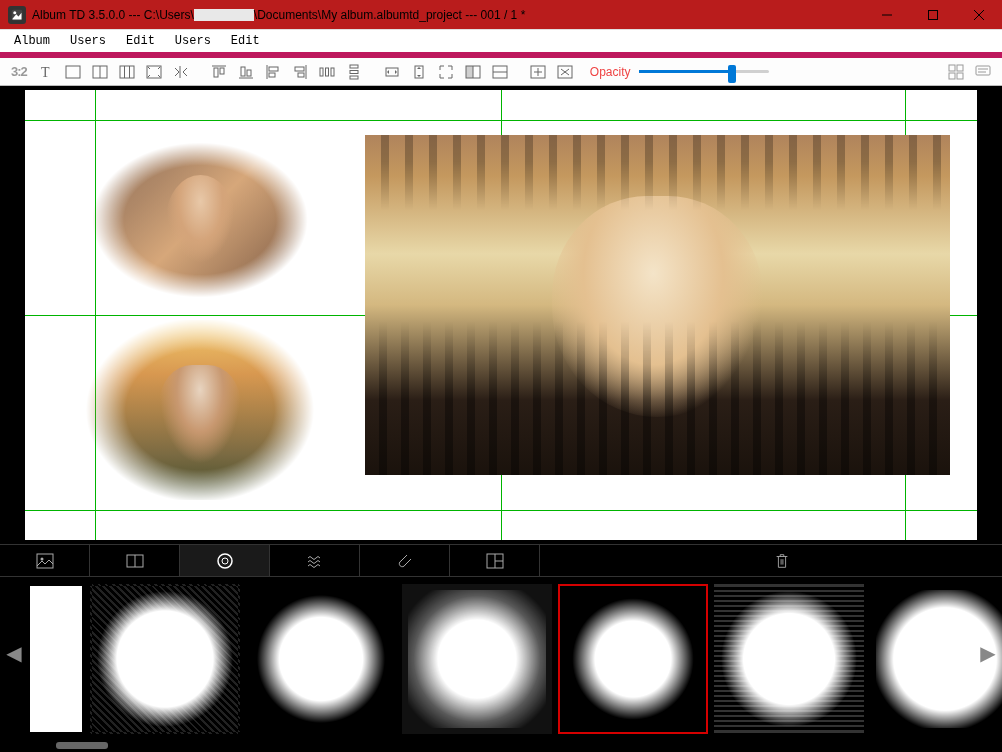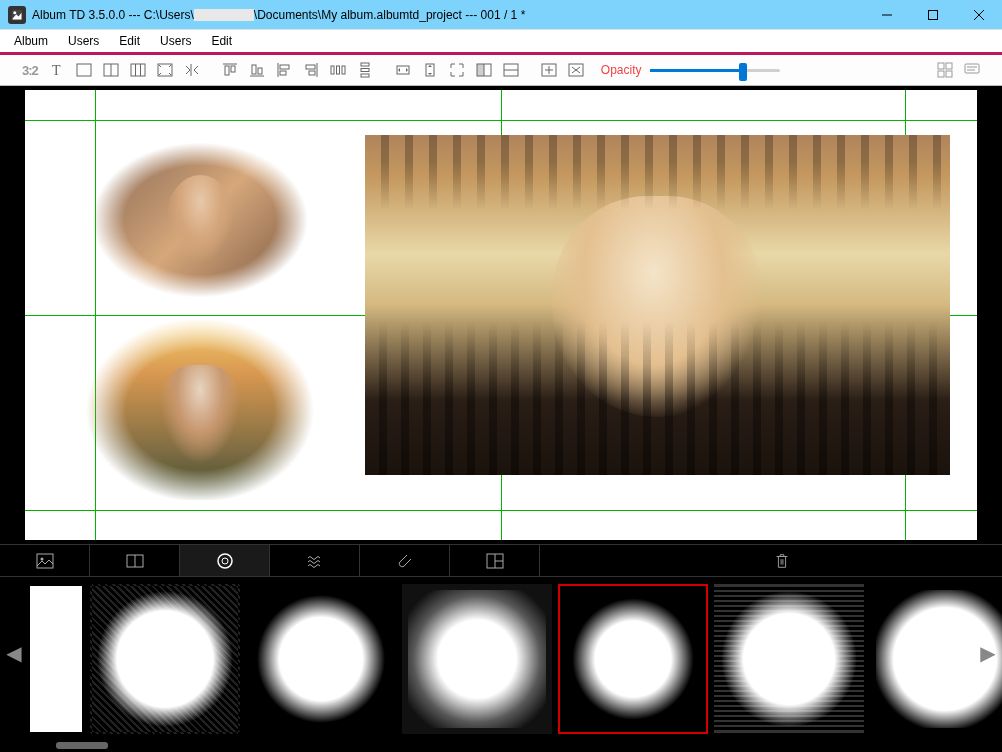--- a/index.html
+++ b/index.html
@@ -1,26 +1,26 @@
 <!DOCTYPE html>
 <html><head>
 <meta charset="utf-8">
 <style>
 * { margin:0; padding:0; box-sizing:border-box; }
 body { width:1002px; height:752px; font-family:"Segoe UI",Tahoma,sans-serif; font-size:12px; background:#fff; overflow:hidden; display:flex; flex-direction:column; }
-.titlebar { height:30px; background:#7dd3fc; display:flex; align-items:center; border-bottom:1px solid #e0e0e0; }
+.titlebar { height:30px; background:#b91c1c; display:flex; align-items:center; border-bottom:1px solid #e0e0e0; }
 .app-icon { width:18px; height:18px; margin:0 6px 0 8px; background:#333; border-radius:3px; display:flex; align-items:center; justify-content:center; }
 .app-icon svg { width:12px; height:12px; }
 .title-text { flex:1; font-size:12px; color:#000; white-space:nowrap; overflow:hidden; }
 .title-text .redact { display:inline-block; width:60px; height:12px; background:#e8e8e8; vertical-align:middle; }
 .win-btns { display:flex; height:30px; }
 .win-btn { width:46px; height:30px; display:flex; align-items:center; justify-content:center; font-size:14px; color:#000; }
 .menubar { height:22px; background:#fff; display:flex; align-items:center; padding:0 4px; }
-.menu-item { padding:2px 10px; font-size:12px; color:#000; }
-.toolbar { height:34px; background:#fdfdfd; border-top:3px solid #be185d; border-bottom:1px solid #bcbcbc; display:flex; align-items:center; padding:0 18px; gap:3px; }
+.menu-item { padding:2px 10px; font-size:12px; color:#000;font-family:Liberation Mono, monospace; }
+.toolbar { height:34px; background:#fdfdfd; border-top:6px solid #be185d; border-bottom:1px solid #bcbcbc; display:flex; align-items:center; padding:0 7px; gap:3px; }
 .tb-btn { width:24px; height:24px; display:flex; align-items:center; justify-content:center; border:1px solid transparent; border-radius:2px; color:#555; }
 .tb-btn svg { width:18px; height:18px; }
 .tb-sep { width:8px; }
 .ratio-lbl { font-size:13px; color:#999; font-weight:600; margin:0 4px; letter-spacing:-1px; }
 .opacity-lbl { font-size:12px; color:#ef4444; margin-left:10px; margin-right:6px; }
 .slider { width:130px; height:20px; position:relative; display:flex; align-items:center; }
 .slider-track { height:3px; background:#d0d0d0; width:100%; border-radius:2px; }
 .slider-fill { position:absolute; left:0; top:8.5px; height:3px; background:#0078d7; width:72%; }
 .slider-thumb { position:absolute; left:68%; top:3px; width:8px; height:18px; background:#0078d7; border-radius:2px; }
 .tb-right { margin-left:auto; display:flex; gap:3px; }

